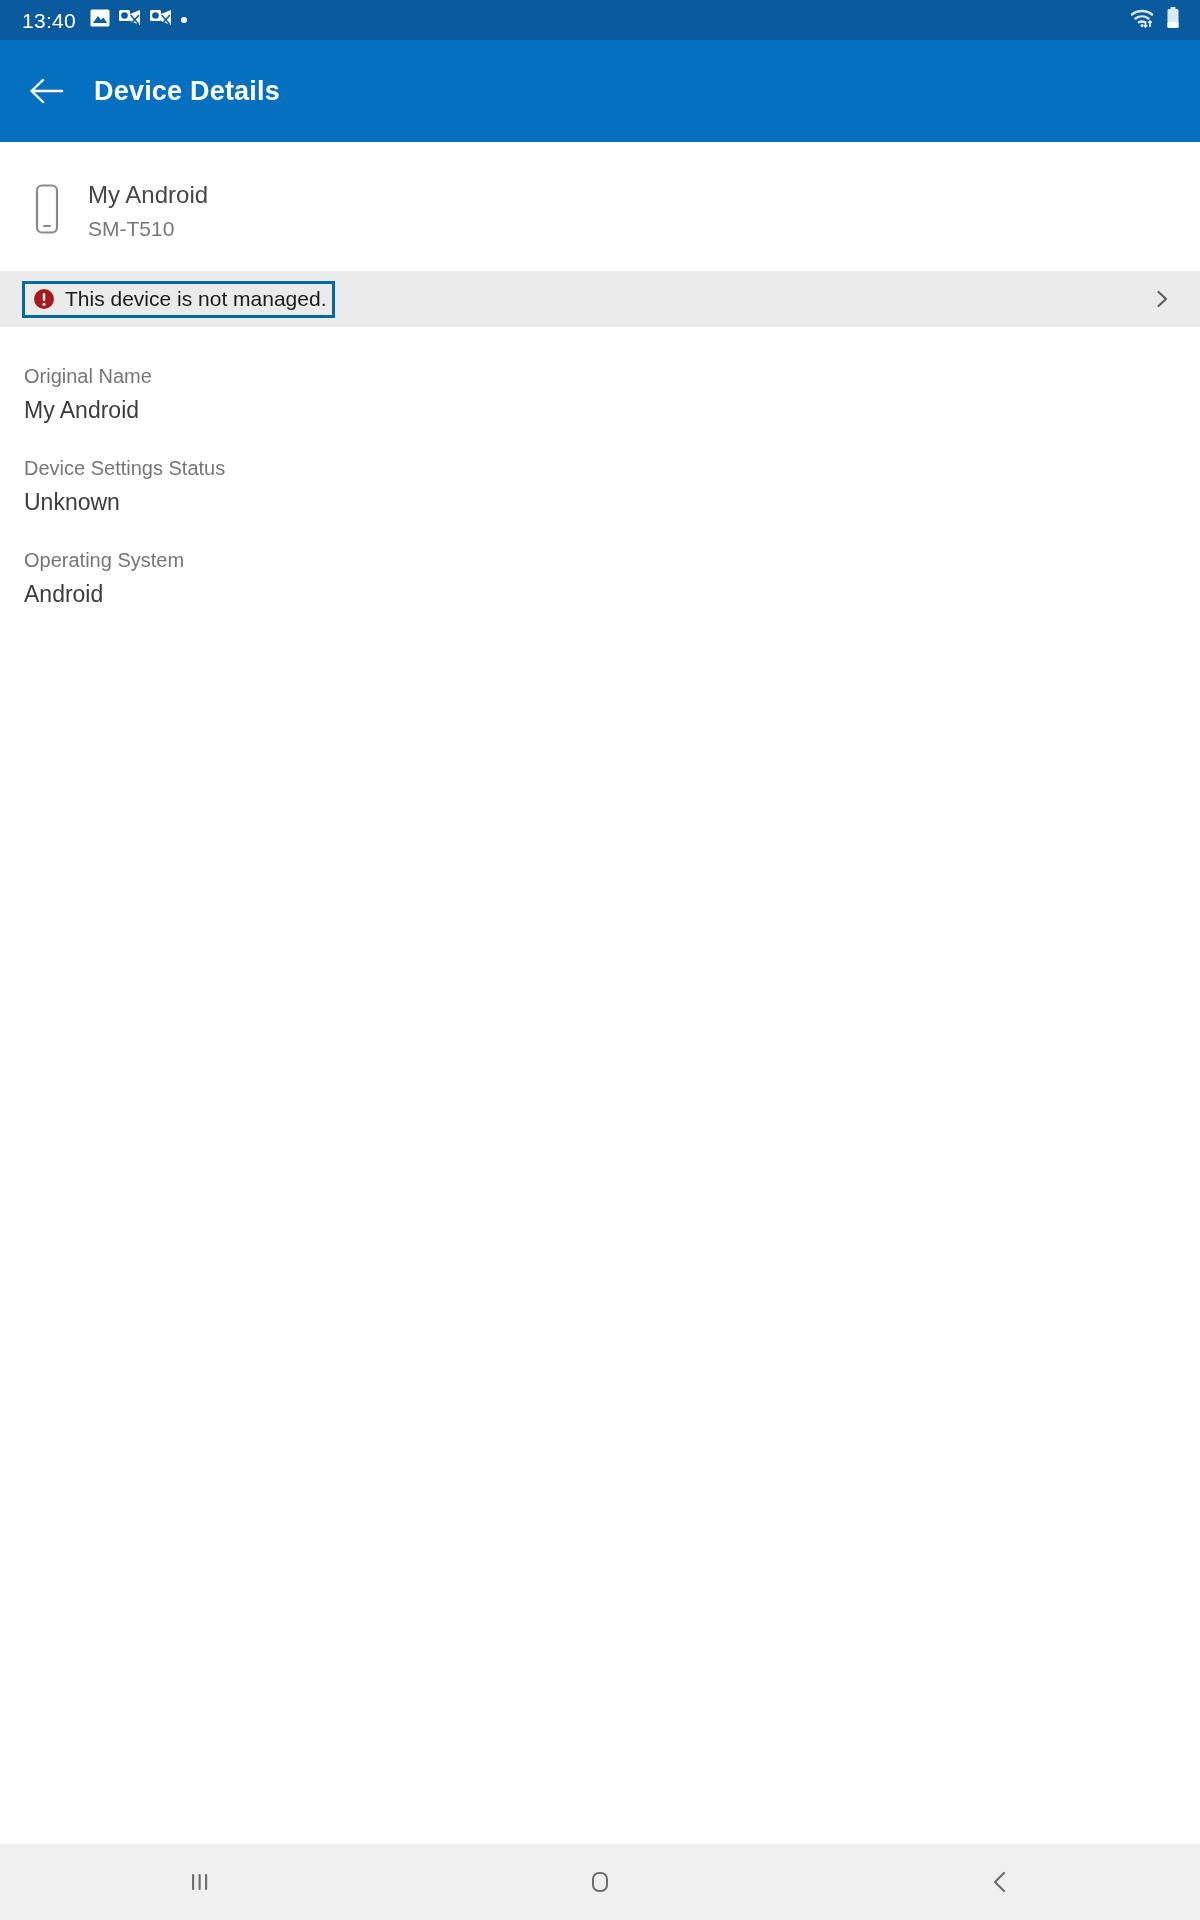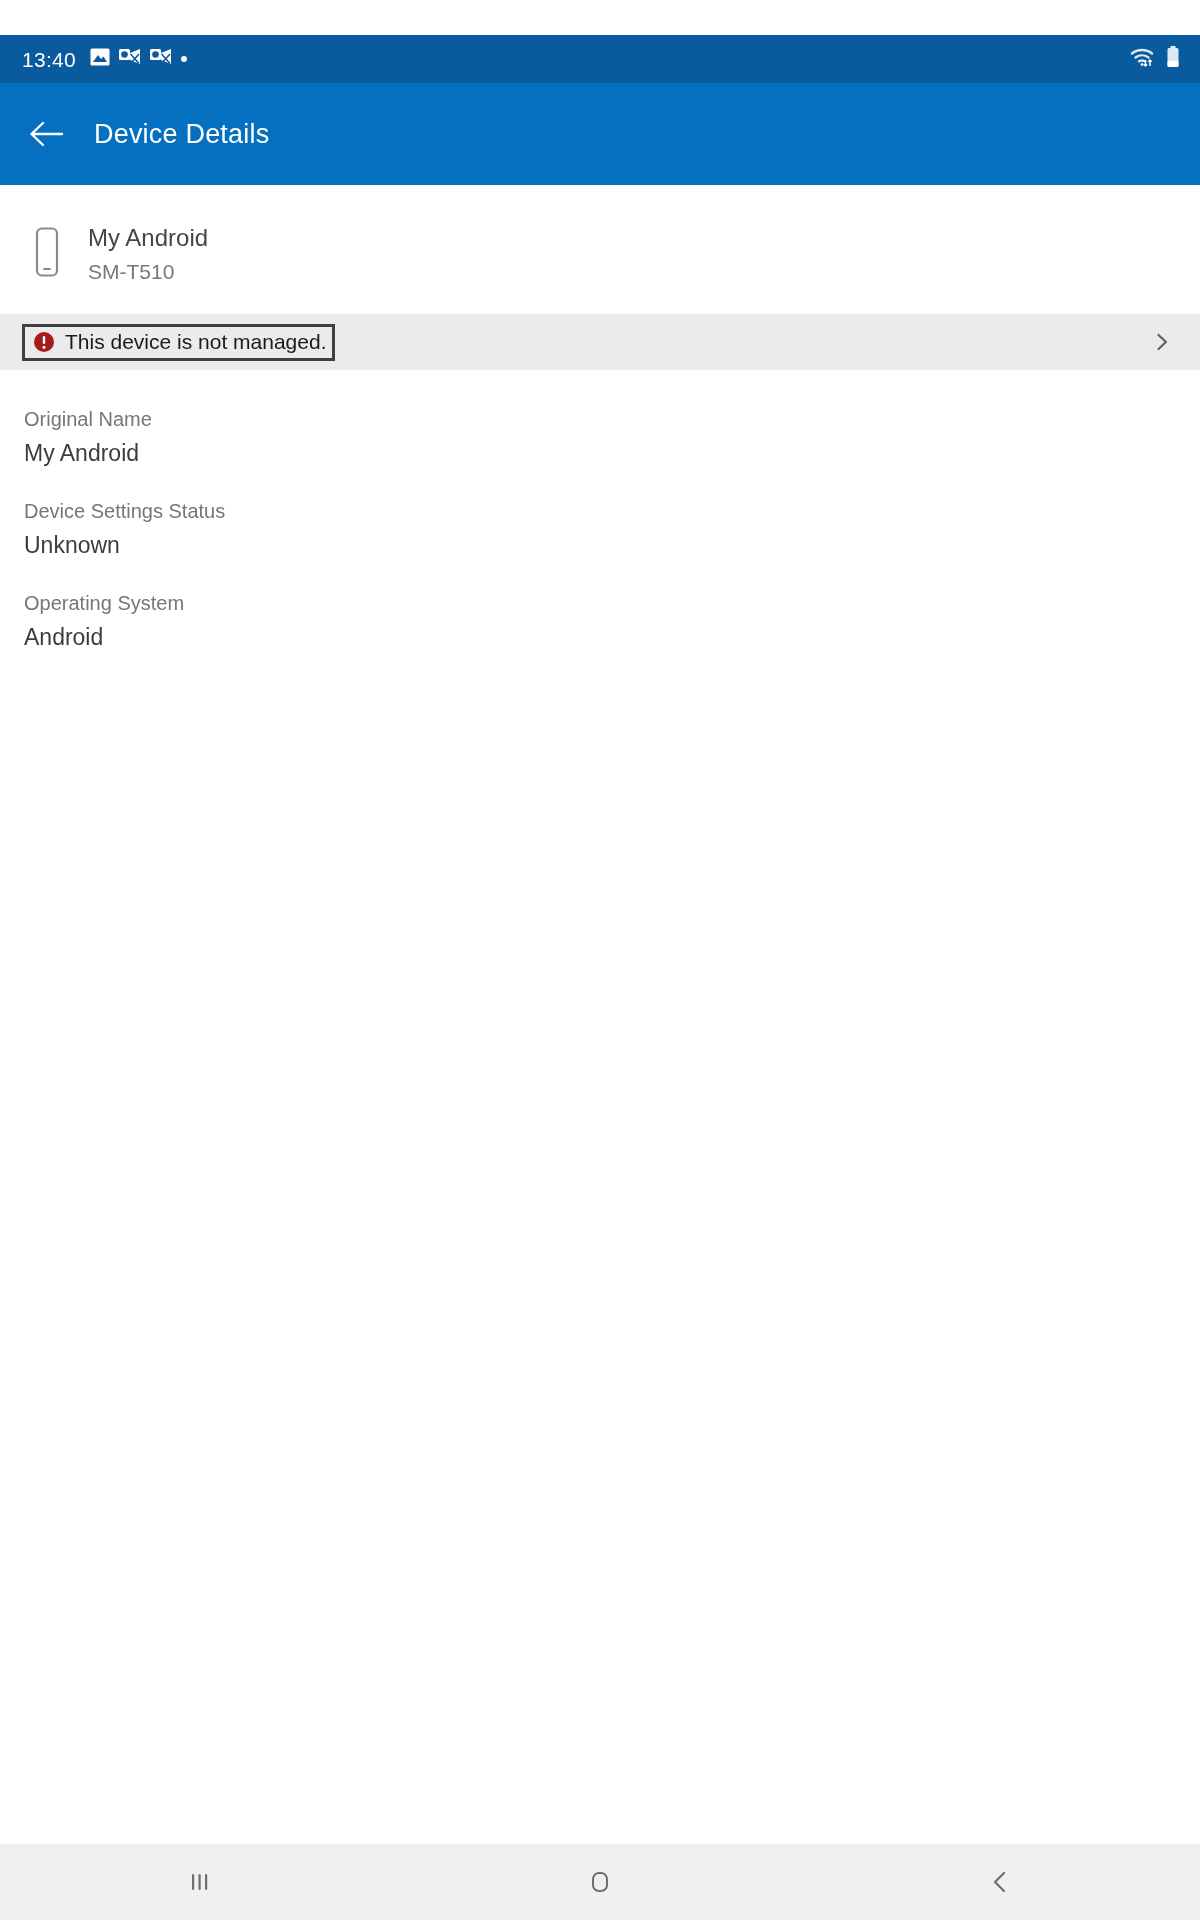--- a/index.html
+++ b/index.html
@@ -10,29 +10,28 @@
     width: 1200px;
     height: 1920px;
     background: #ffffff;
     font-family: "Liberation Sans", sans-serif;
     overflow: hidden;
     position: relative;
   }
 
   
   .status-bar {
-    height: 48px;
+    height: 40px;
     background: #0a5a9e;
     display: flex;
     align-items: center;
     justify-content: space-between;
     padding: 0 20px 0 22px;
     box-sizing: border-box;
     color: #ffffff;
-    margin-top: 35px;
   }
   .status-left {
     display: flex;
     align-items: center;
     gap: 10px;
   }
   .status-clock {
     font-size: 21px;
     letter-spacing: 0.3px;
     line-height: 1;
@@ -70,21 +69,21 @@
     width: 34px;
     height: 34px;
     display: flex;
     align-items: center;
     justify-content: center;
     flex: 0 0 auto;
   }
   .app-title {
     color: #ffffff;
     font-size: 27px;
-    font-weight: normal;
+    font-weight: bold;
     margin-left: 30px;
     letter-spacing: 0.2px;
   }
 
   
   .device-header {
     display: flex;
     align-items: flex-start;
     padding: 38px 0 0 30px;
   }
@@ -119,21 +118,21 @@
     display: flex;
     align-items: center;
     justify-content: space-between;
     padding: 0 22px 0 24px;
     box-sizing: border-box;
     width: 1200px;
   }
   .banner-left {
     display: flex;
     align-items: center;
-    border: 3px solid #404040;
+    border: 3px solid #0369a1;
     padding: 3px 6px 4px 8px;
     box-sizing: border-box;
     background: #ebebeb;
     margin-left: -2px;
   }
   .alert-icon {
     width: 22px;
     height: 22px;
     flex: 0 0 auto;
   }

